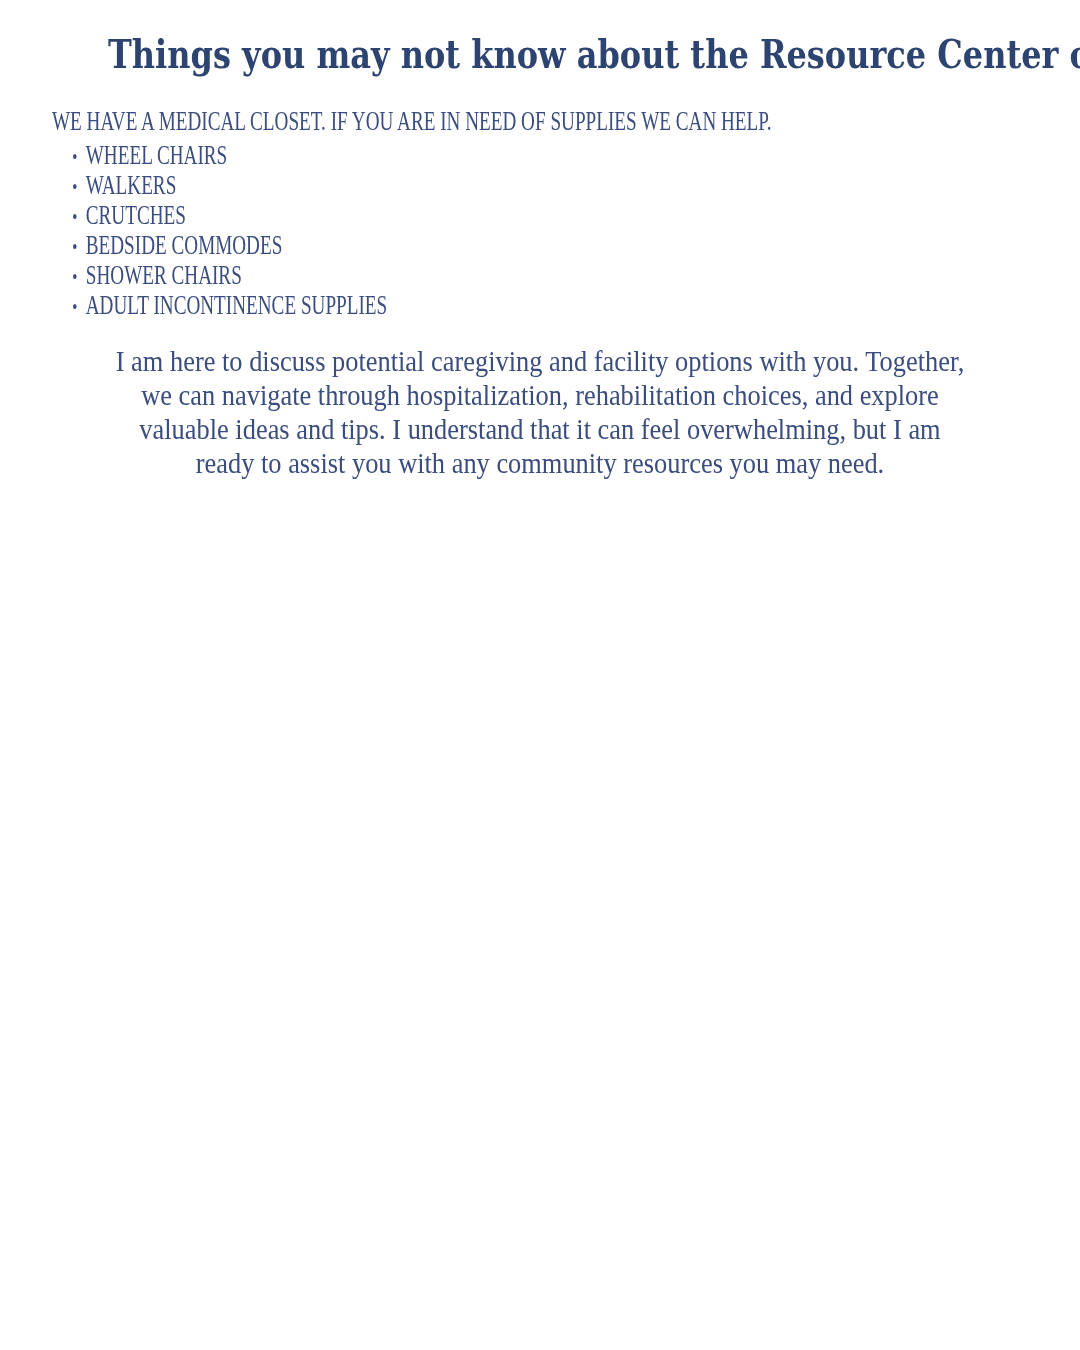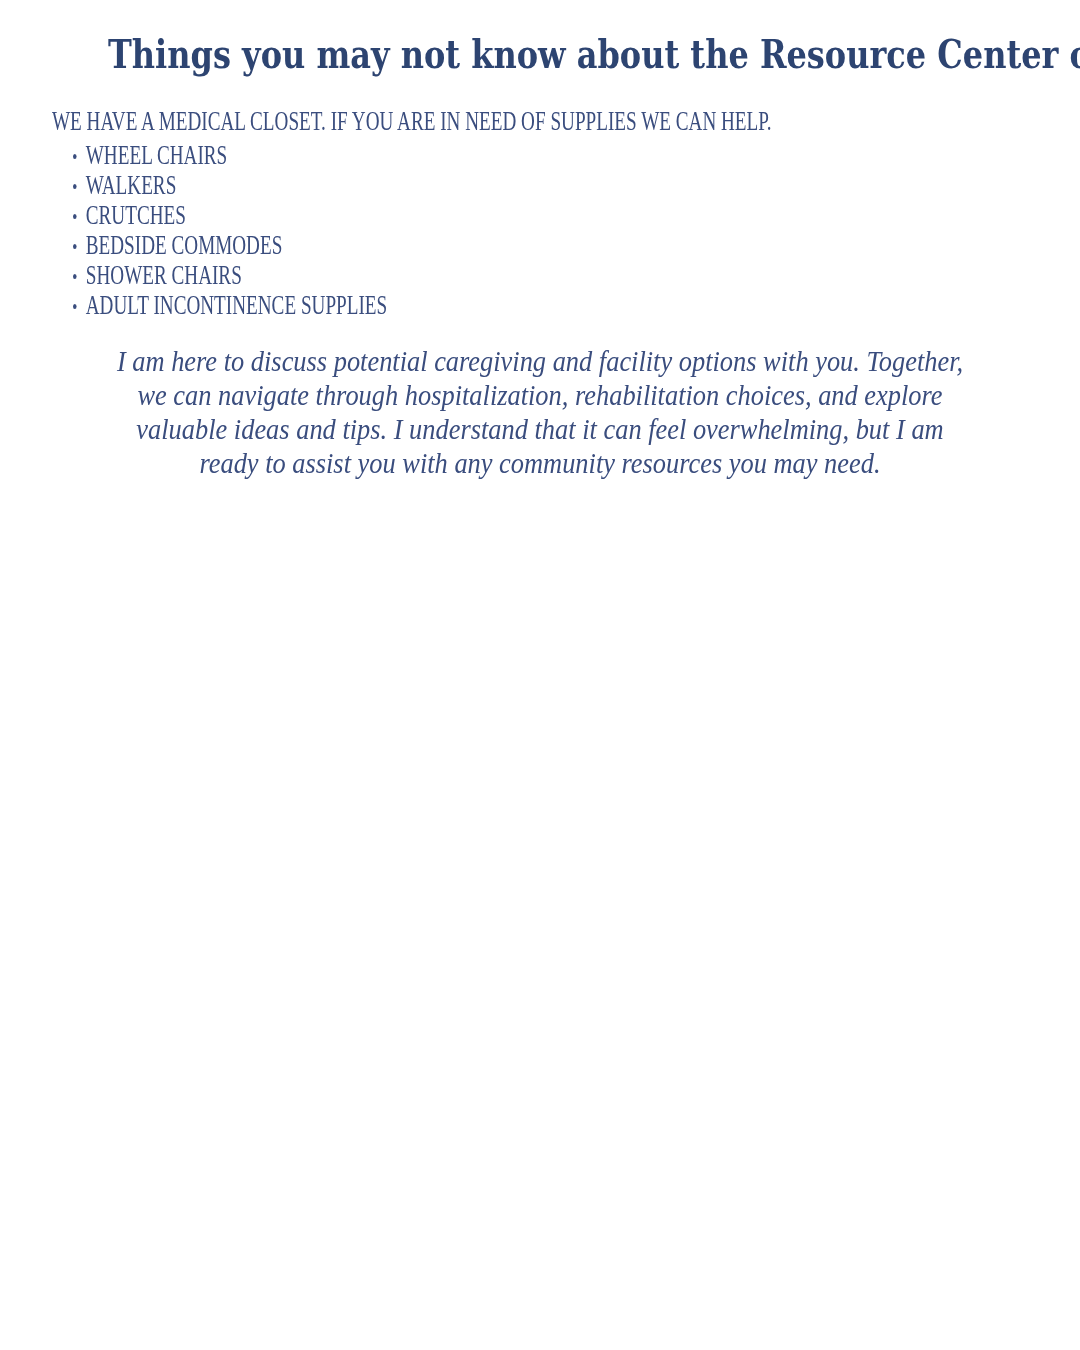--- a/index.html
+++ b/index.html
@@ -50,21 +50,20 @@
     height: 5px;
     border-radius: 50%;
     background: #3a4d7e;
     vertical-align: 5px;
     margin-right: 13px;
   }
   .paragraph {
     margin-top: 24px;
     text-align: center;
     color: #3a4d7e;
-    font-style: italic;
   }
   .paragraph .line {
     font-size: 30px;
     line-height: 34px;
     white-space: nowrap;
     transform: scaleX(0.88);
   }
 </style>
 </head>
 <body>

